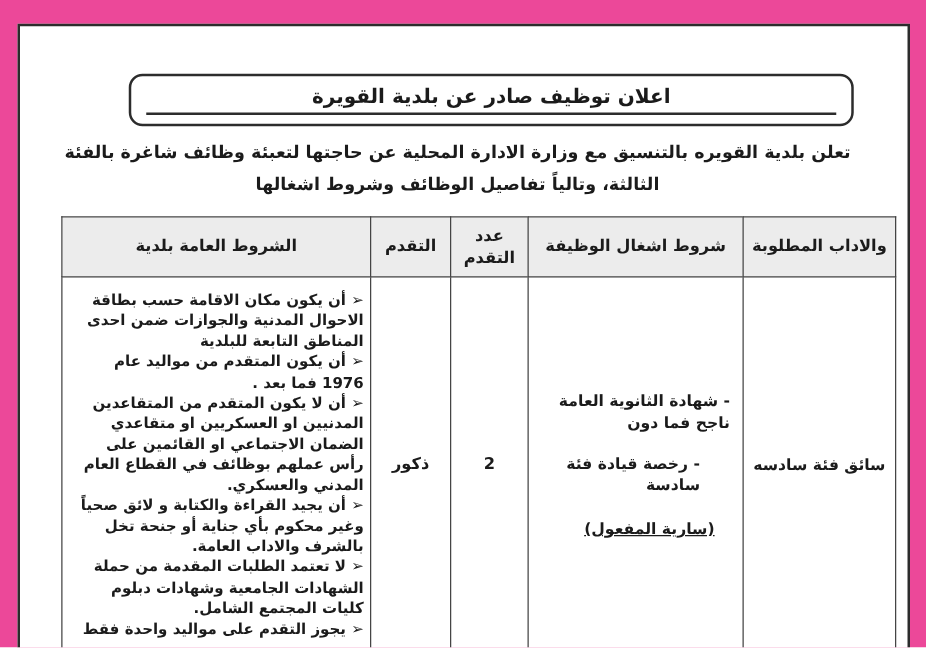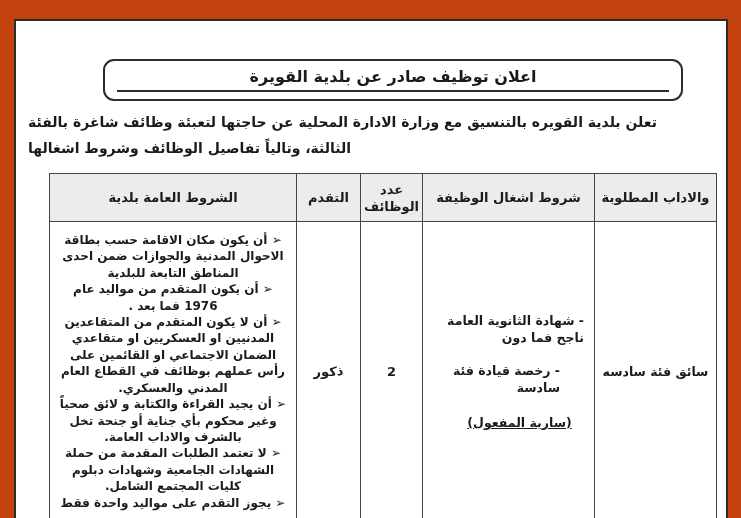--- a/index.html
+++ b/index.html
@@ -6,21 +6,21 @@
   html, body { background: #ffffff; }
   body {
     font-family: "DejaVu Sans", sans-serif;
     font-weight: 700;
     color: #1b1b1b;
   }
   .page {
     position: relative;
     width: 741px;
     height: 518px;
-    background: #c2410c;
+    background: #ec4899;
     overflow: hidden;
   }
   .outer-frame {
     position: absolute;
     left: 14px;
     top: 19px;
     width: 714px;
     height: 530px; 
     border: 2px solid #2c2c2c;
     background: #ffffff;
@@ -50,21 +50,21 @@
     right: 12px;
     bottom: 7px;
     border-top: 2px solid #2c2c2c;
   }
   .intro {
     position: absolute;
     left: 12px;
     right: 22px;
     top: 88px;
     direction: rtl;
-    text-align: left;
+    text-align: center;
     font-size: 14px;
     line-height: 26px;
   }
   table.jobs {
     position: absolute;
     left: 33px;
     top: 152px;
     width: 667px;
     direction: rtl;
     border-collapse: collapse;
@@ -98,21 +98,21 @@
   td.cell-vacancies, td.cell-gender {
     text-align: center;
     font-size: 13px;
   }
   td.cell-general {
     vertical-align: top;
     font-size: 12px;
     padding: 4px 5px;
   }
   td.cell-general .gc-item {
-    text-align: center;
+    text-align: right;
     line-height: 16.4px;
   }
 </style>
 </head>
 <body>
 
 <div class="page">
   <div class="outer-frame">
 
     <div class="title-box">
@@ -127,21 +127,21 @@
         <col style="width:122px">
         <col style="width:172px">
         <col style="width:62px">
         <col style="width:64px">
         <col style="width:247px">
       </colgroup>
       <thead>
         <tr>
           <th>والاداب المطلوبة</th>
           <th>شروط اشغال الوظيفة</th>
-          <th>عدد الوظائف</th>
+          <th>عدد التقدم</th>
           <th>التقدم</th>
           <th>الشروط العامة بلدية</th>
         </tr>
       </thead>
       <tbody>
         <tr>
           <td class="cell-job-title">سائق فئة سادسه</td>
           <td class="cell-job-conditions">
 
               <div class="jc-item">- شهادة الثانوية العامة ناجح فما دون</div>

